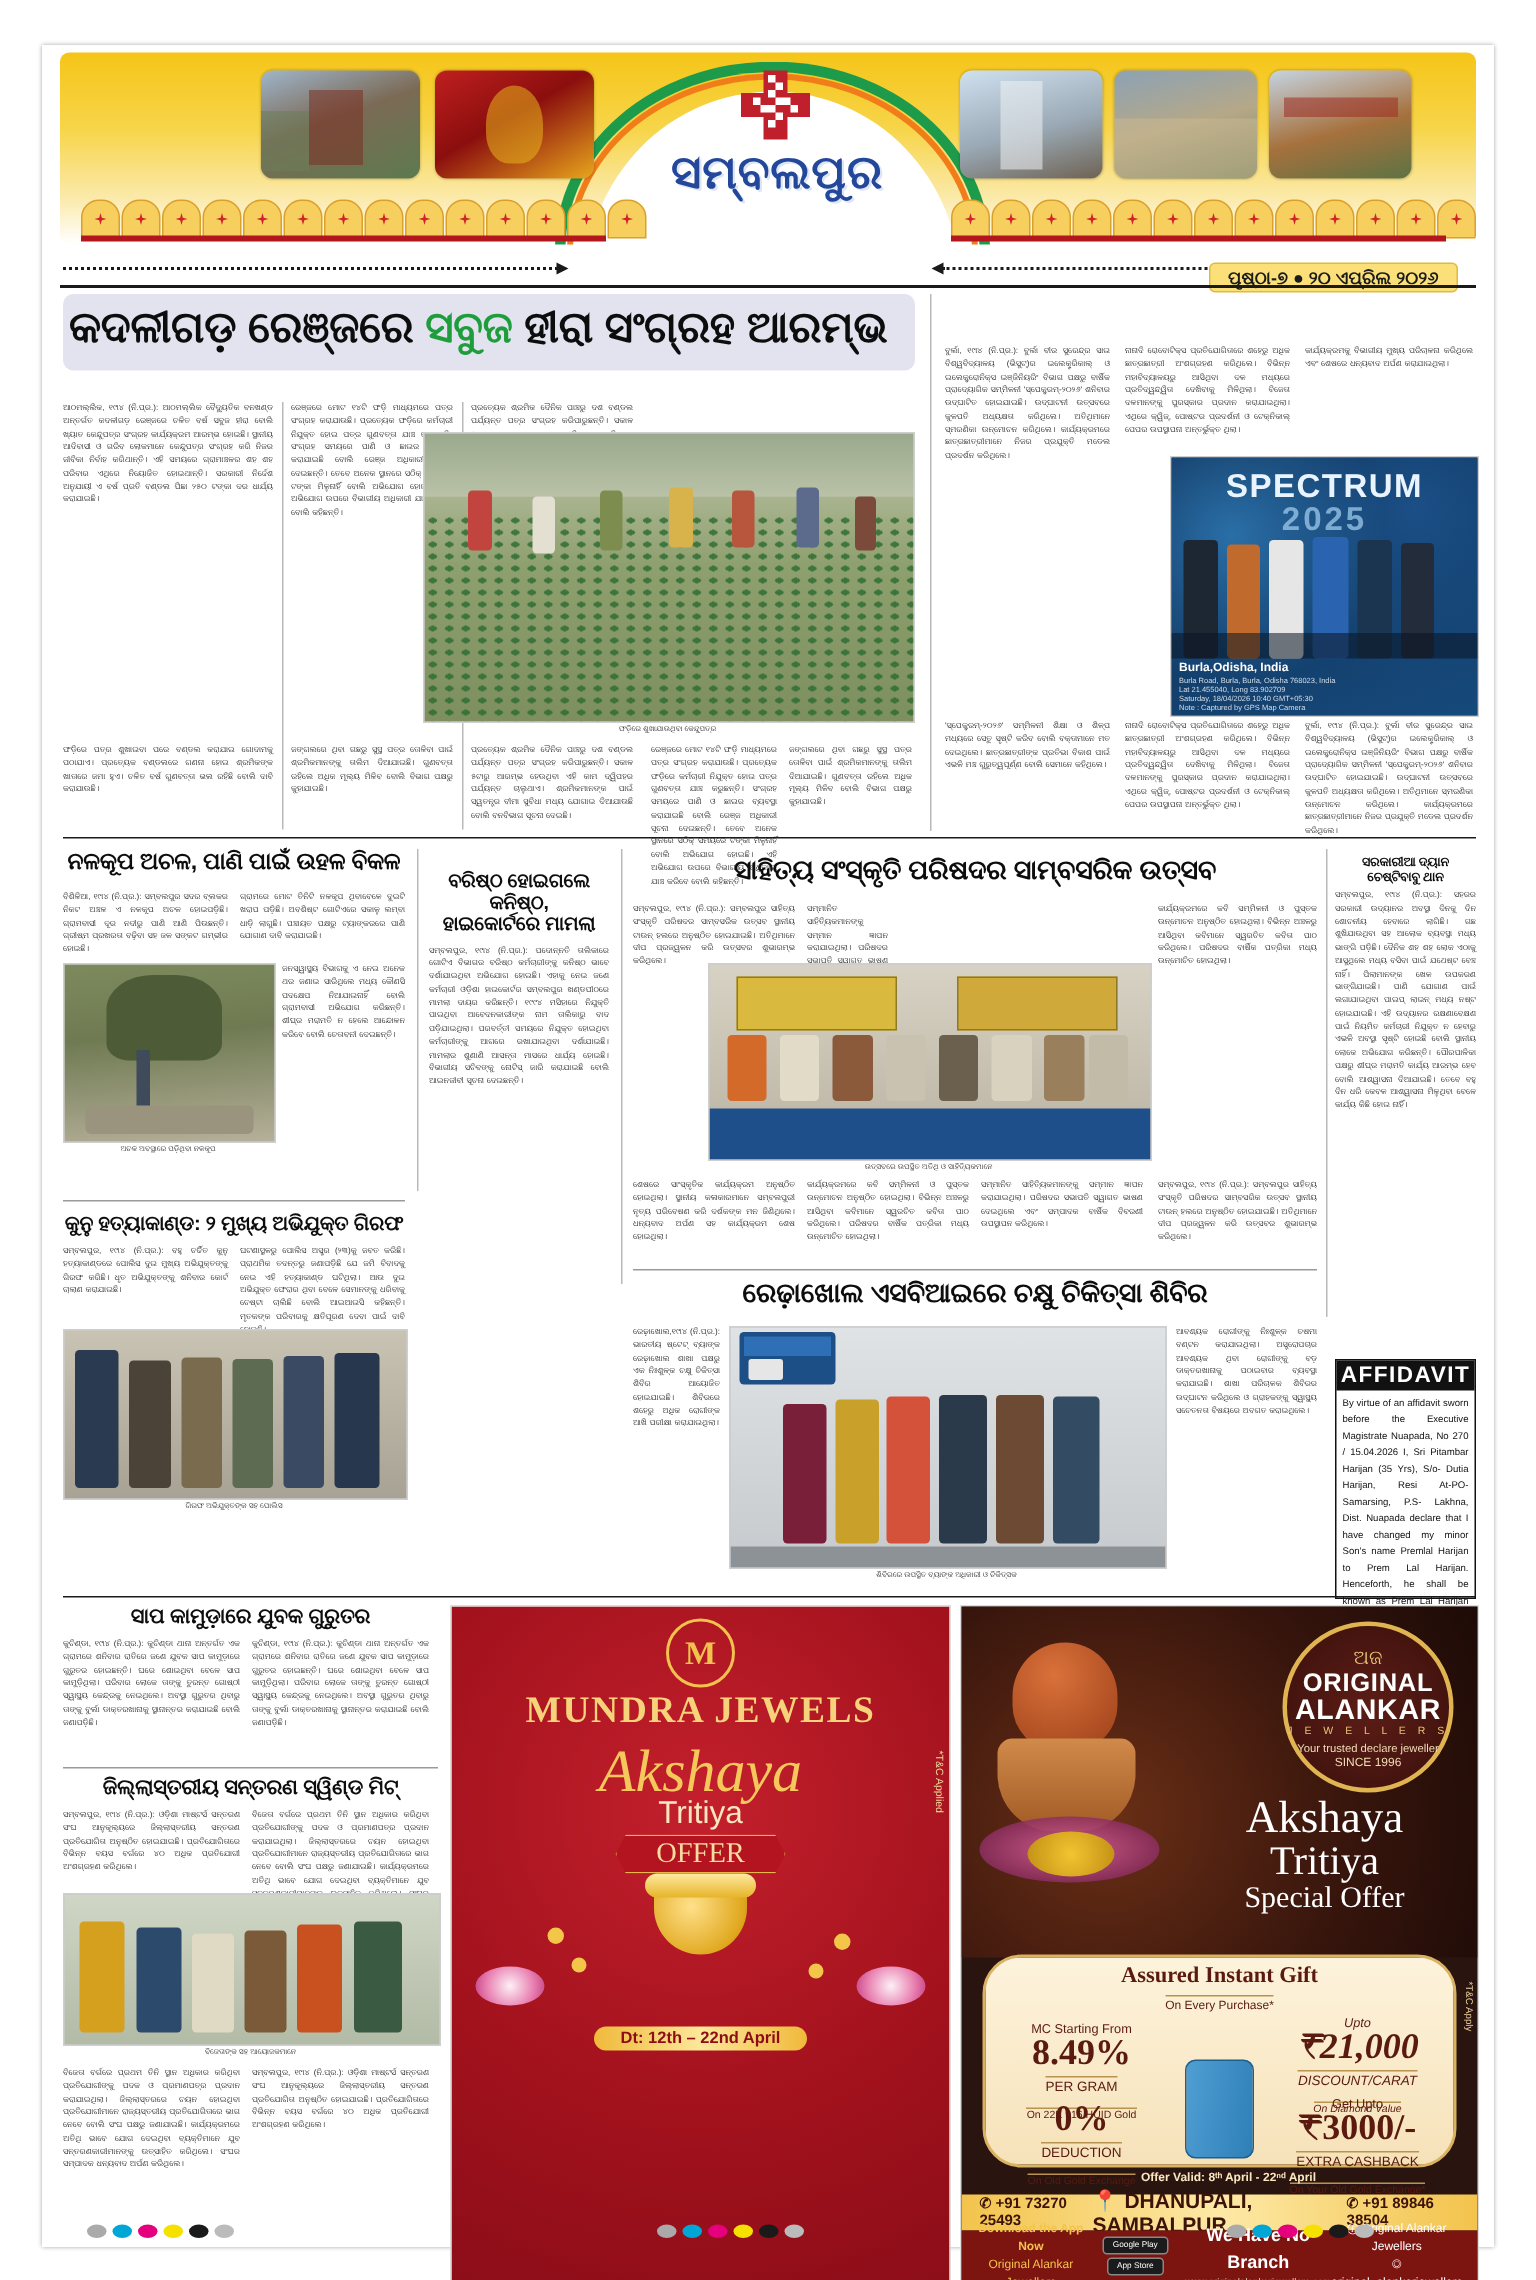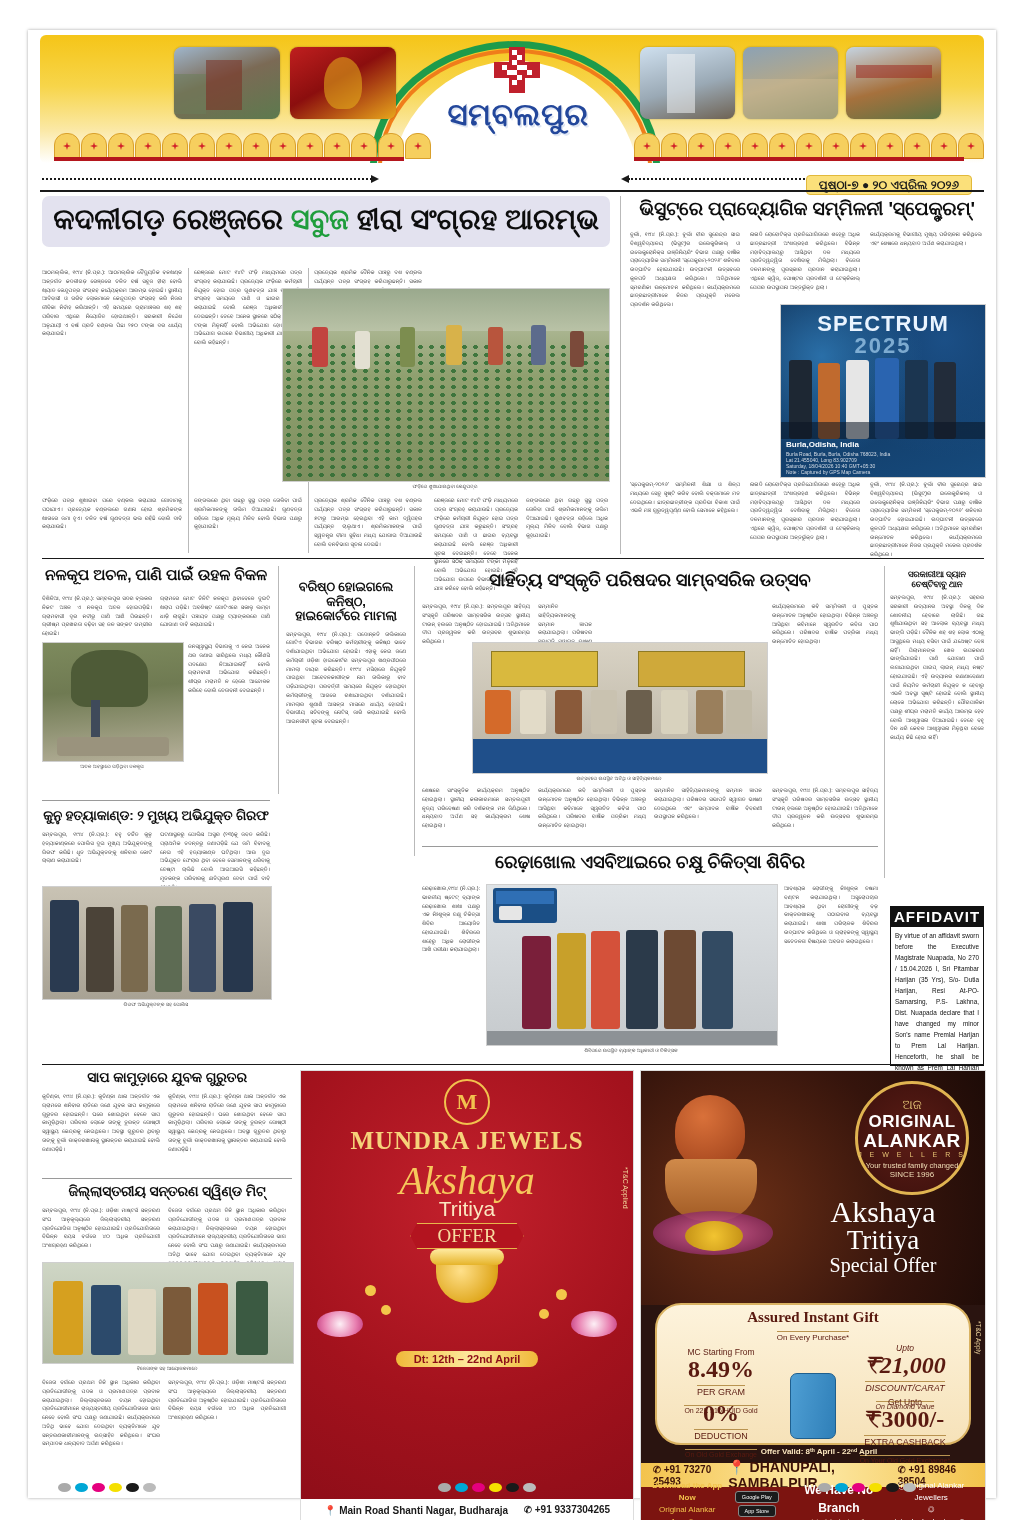--- a/index.html
+++ b/index.html
@@ -89,21 +89,21 @@
   .date-badge{
     position:absolute;right:24px;top:145px;background:#fbe07a;
     border:1px solid #e2b93b;border-radius:4px;padding:2px 12px;
     font-size:12px;font-weight:bold;color:#1b1b1b;white-space:nowrap;
   }
   .hairline{position:absolute;background:#1a1a1a;}
 
   
   .hl{font-weight:bold;color:#0d0d0d;line-height:1.12;letter-spacing:-.2px;}
   .hl-main{
-    font-size:29px;text-align:center;padding:7px 4px 12px;
+    font-size:29px;padding:7px 4px 12px;
     background:#e3e2ef;border-radius:7px;
   }
   .hl-main .green{color:#1f9d3c;}
   .hl2{font-size:19px;text-align:center;}
   .hl3{font-size:15.5px;text-align:center;}
   .hl4{font-size:13px;text-align:center;}
   .body-txt{
     font-size:5.4px;line-height:1.62;color:#2a2a2a;text-align:justify;
     text-justify:inter-word;word-spacing:.3px;
   }
@@ -381,23 +381,20 @@
   </div>
   <div class="blk" style="left:406px;top:466px;width:84px;">
     <p class="body-txt" style="margin:0;">ରେଞ୍ଜରେ ମୋଟ ୧୪ଟି ଫଡ଼ି ମାଧ୍ୟମରେ ପତ୍ର ସଂଗ୍ରହ କରାଯାଉଛି। ପ୍ରତ୍ୟେକ ଫଡ଼ିରେ କର୍ମଚାରୀ ନିଯୁକ୍ତ ହୋଇ ପତ୍ର ଗୁଣବତ୍ତା ଯାଞ୍ଚ କରୁଛନ୍ତି। ସଂଗ୍ରହ ସମୟରେ ପାଣି ଓ ଛାଇର ବ୍ୟବସ୍ଥା କରାଯାଇଛି ବୋଲି ରେଞ୍ଜ ଅଧିକାରୀ ସୂଚନା ଦେଇଛନ୍ତି। ତେବେ ଅନେକ ସ୍ଥାନରେ ସଠିକ୍ ସମୟରେ ଟଙ୍କା ମିଳୁନାହିଁ ବୋଲି ଅଭିଯୋଗ ହୋଇଛି। ଏହି ଅଭିଯୋଗ ଉପରେ ବିଭାଗୀୟ ଅଧିକାରୀ ଯାଞ୍ଚ କରିବେ ବୋଲି କହିଛନ୍ତି।</p>
   </div>
   <div class="blk" style="left:498px;top:466px;width:82px;">
     <p class="body-txt" style="margin:0;">ଜଙ୍ଗଲରେ ଥିବା ଗଛରୁ ସୁସ୍ଥ ପତ୍ର ତୋଳିବା ପାଇଁ ଶ୍ରମିକମାନଙ୍କୁ ତାଲିମ ଦିଆଯାଇଛି। ଗୁଣବତ୍ତା ରହିଲେ ଅଧିକ ମୂଲ୍ୟ ମିଳିବ ବୋଲି ବିଭାଗ ପକ୍ଷରୁ କୁହାଯାଇଛି।</p>
   </div>
 
   <div class="col-rule" style="left:592px;top:166px;height:358px;"></div>
 
-  <div class="blk" style="left:602px;top:168px;width:354px;">
-    <div class="hl hl2">ଭିସୁଟ୍‌ରେ ପ୍ରାଦ୍ୟୋଗିକ ସମ୍ମିଳନୀ 'ସ୍ପେକ୍ଟ୍ରମ୍'</div>
-  </div>
   <div class="blk" style="left:602px;top:200px;width:110px;">
     <p class="body-txt" style="margin:0;">ବୁର୍ଲା, ୧୯ା୪ (ନି.ପ୍ର.): ବୁର୍ଲା ବୀର ସୁରେନ୍ଦ୍ର ସାଇ ବିଶ୍ୱବିଦ୍ୟାଳୟ (ଭିସୁଟ୍)ର ଇଲେକ୍ଟ୍ରିକାଲ୍ ଓ ଇଲେକ୍ଟ୍ରୋନିକ୍ସ ଇଞ୍ଜିନିୟରିଂ ବିଭାଗ ପକ୍ଷରୁ ବାର୍ଷିକ ପ୍ରାଦ୍ୟୋଗିକ ସମ୍ମିଳନୀ 'ସ୍ପେକ୍ଟ୍ରମ୍-୨୦୨୬' ଶନିବାର ଉଦ୍‌ଘାଟିତ ହୋଇଯାଇଛି। ଉଦ୍‌ଘାଟନୀ ଉତ୍ସବରେ କୁଳପତି ଅଧ୍ୟକ୍ଷତା କରିଥିଲେ। ଅତିଥିମାନେ ସ୍ମରଣିକା ଉନ୍ମୋଚନ କରିଥିଲେ। କାର୍ଯ୍ୟକ୍ରମରେ ଛାତ୍ରଛାତ୍ରୀମାନେ ନିଜର ପ୍ରଯୁକ୍ତି ମଡେଲ ପ୍ରଦର୍ଶନ କରିଥିଲେ।</p>
   </div>
   <div class="blk" style="left:722px;top:200px;width:110px;">
     <p class="body-txt" style="margin:0;">ନାନାଦି ରୋବୋଟିକ୍ସ ପ୍ରତିଯୋଗିତାରେ ଶହେରୁ ଅଧିକ ଛାତ୍ରଛାତ୍ରୀ ଅଂଶଗ୍ରହଣ କରିଥିଲେ। ବିଭିନ୍ନ ମହାବିଦ୍ୟାଳୟରୁ ଆସିଥିବା ଦଳ ମଧ୍ୟରେ ପ୍ରତିଦ୍ୱନ୍ଦ୍ୱିତା ଦେଖିବାକୁ ମିଳିଥିଲା। ବିଜେତା ଦଳମାନଙ୍କୁ ପୁରସ୍କାର ପ୍ରଦାନ କରାଯାଇଥିଲା। ଏଥିରେ କ୍ୱିଜ୍, ପୋଷ୍ଟର ପ୍ରଦର୍ଶନୀ ଓ ଟେକ୍ନିକାଲ୍ ପେପର ଉପସ୍ଥାପନା ଅନ୍ତର୍ଭୁକ୍ତ ଥିଲା।</p>
   </div>
   <div class="blk" style="left:842px;top:200px;width:112px;">
     <p class="body-txt" style="margin:0;">କାର୍ଯ୍ୟକ୍ରମକୁ ବିଭାଗୀୟ ମୁଖ୍ୟ ପରିଚାଳନା କରିଥିଲେ ଏବଂ ଶେଷରେ ଧନ୍ୟବାଦ ଅର୍ପଣ କରାଯାଇଥିଲା।</p>
   </div>
 
@@ -634,51 +631,41 @@
       <div style="position:absolute;left:64px;top:36px;width:11px;height:11px;background:#f3c64a;border-radius:50%;"></div>
       <div style="position:absolute;left:80px;top:56px;width:10px;height:10px;background:#f3c64a;border-radius:50%;"></div>
       <div style="position:absolute;right:66px;top:40px;width:11px;height:11px;background:#f3c64a;border-radius:50%;"></div>
       <div style="position:absolute;right:84px;top:60px;width:10px;height:10px;background:#f3c64a;border-radius:50%;"></div>
     </div>
 
     <div><span class="mj-dt">Dt: 12th – 22nd April</span></div>
 
     <div class="mj-tc">*T&amp;C Applied</div>
 
-    <div class="mj-foot">
-      <span>
-        <span>📍</span>
-        <span>Main Road Shanti Nagar, Budharaja</span>
-      </span>
-      <span>
-        <span>✆</span>
-        <span>+91 9337304265</span>
-      </span>
-    </div>
   </div>
 
   <div class="ad-alankar" style="left:612px;top:1040px;width:344px;height:450px;">
     <div class="al-hero">
       <div style="position:absolute;left:34px;top:24px;width:70px;height:72px;
                   background:radial-gradient(circle at 40% 30%,#d9713a,#9c3f19);
                   border-radius:50% 50% 42% 42%;"></div>
       <div style="position:absolute;left:24px;top:88px;width:92px;height:62px;
                   background:linear-gradient(180deg,#d08a4a,#a15a24);border-radius:10px 10px 38px 38px;"></div>
       <div style="position:absolute;left:12px;top:140px;width:120px;height:44px;
                   background:radial-gradient(ellipse,#e0659f 0%,#8e2f62 70%);border-radius:50%;opacity:.85;"></div>
       <div style="position:absolute;left:44px;top:150px;width:58px;height:30px;
                   background:radial-gradient(circle,#f2c431,#c08d13);border-radius:50%;"></div>
     </div>
 
     <div class="al-badge">
       <div style="font-size:13px;color:#e8c878;">ଅଜ</div>
       <div class="m1">ORIGINAL</div>
       <div class="m2">ALANKAR</div>
       <div class="m3">J E W E L L E R S</div>
-      <div class="m4">Your trusted family changed</div>
+      <div class="m4">Your trusted declare jeweller</div>
       <div class="m5">SINCE 1996</div>
     </div>
 
     <div class="al-title">
       <div class="t1">Akshaya</div>
       <div class="t2">Tritiya</div>
       <div class="t3">Special Offer</div>
     </div>
 
     <div class="al-panel">

